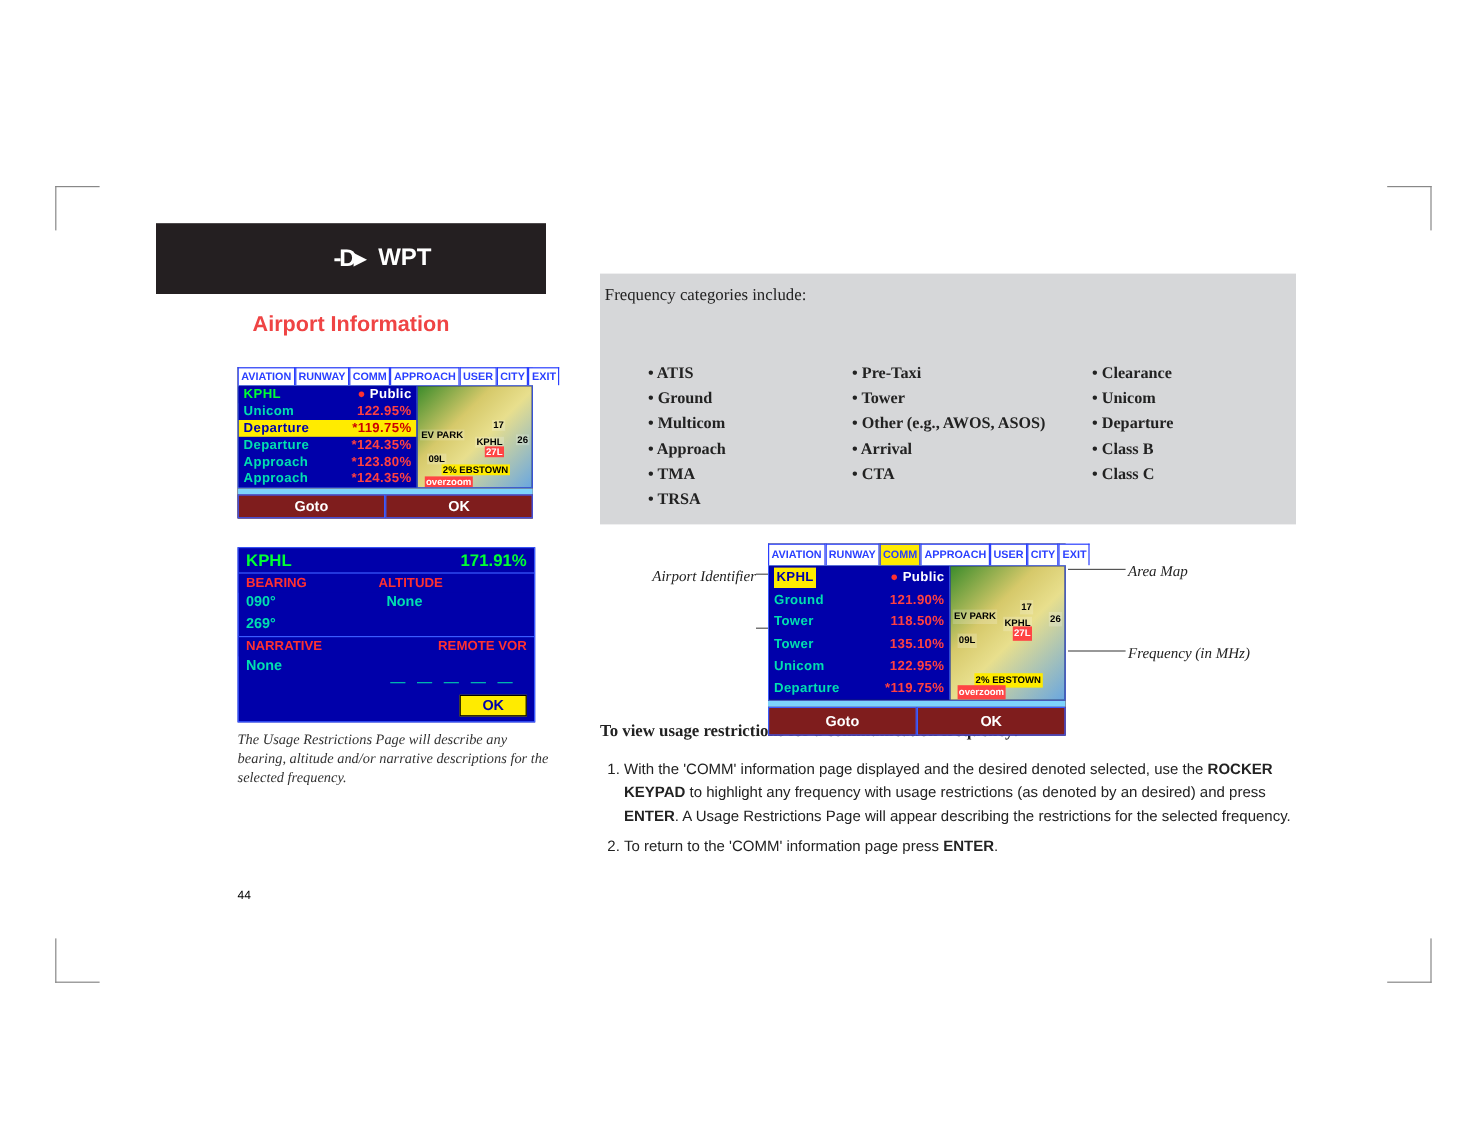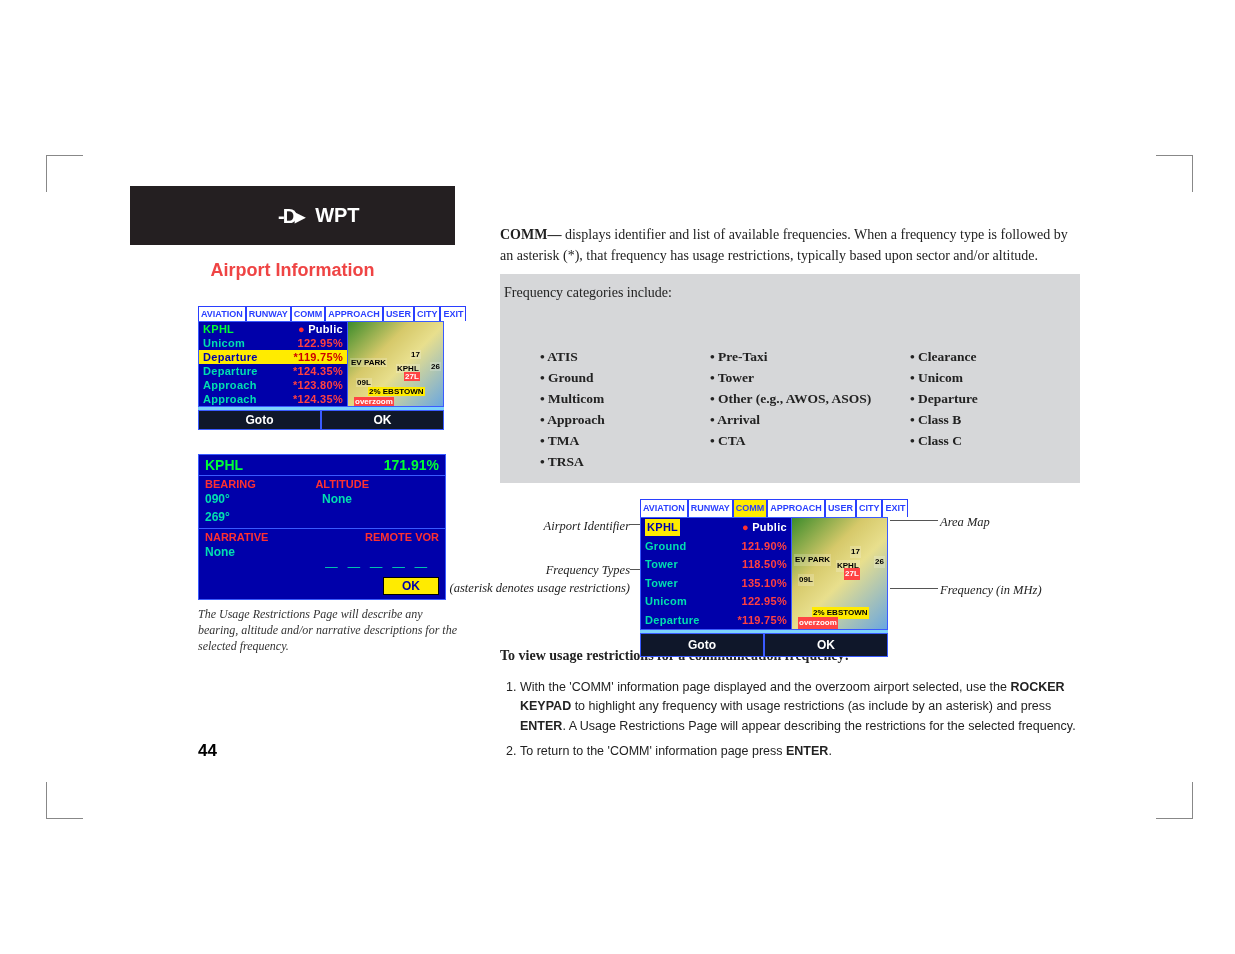--- a/index.html
+++ b/index.html
@@ -130,22 +130,22 @@
     width: 95px;
     background: linear-gradient(135deg, #3c8c2b 0%, #d6c96a 35%, #e8df8d 55%, #6aa7e0 100%);
     position: relative;
     border-left: 1px solid #3a5bff;
     overflow: hidden;
     font-size: 8px;
   }
   .map-label { position: absolute; color: #000; font-weight: bold; background: rgba(255,255,255,0.2); padding: 0 1px;}
   .gps-footer {
     display: flex;
-    background: #0f172a;
-    border-top: 3px solid #7dd3fc;
+    background: #7f1d1d;
+    border-top: 5px solid #7dd3fc;
   }
   .gps-footer div {
     flex: 1;
     text-align: center;
     color: #fff;
     font-weight: bold;
     padding: 2px 0;
     border: 1px solid #3a5bff;
     font-size: 12px;
   }
@@ -244,22 +244,22 @@
   }
   .procedure-title { font-weight: bold; margin-top: 6px; font-size: 14px; }
   .steps { padding-left: 20px; font-family: Arial, Helvetica, sans-serif; font-size: 12.5px; line-height: 1.55; }
   .steps li { margin-bottom: 6px; }
   .steps b { font-weight: bold; }
   .pagenum {
     position: absolute;
     left: 68px;
     top: 555px;
     font-family: Arial, Helvetica, sans-serif;
-    font-weight: bold;
-    font-size: 17px;
+    font-weight: normal;
+    font-size: 10px;
   }
 </style>
 </head>
 <body>
 <div class="crop-marks"></div>
 <div class="crop-bl"></div>
 <div class="crop-br"></div>
 
 <div class="page">
 
@@ -351,23 +351,20 @@
         <span>None</span>
         <span class="dashes">_ _ _ _ _</span>
       </div>
       <div class="okbox"><span>OK</span></div>
     </div>
 
     <div class="caption">The Usage Restrictions Page will describe any bearing, altitude and/or narrative descriptions for the selected frequency.</div>
   </div>
 
   <div class="main-col">
-    <p class="comm-intro">
-      <b>COMM—</b><span> displays identifier and list of available frequencies. When a frequency type is followed by an asterisk (*), that frequency has usage restrictions, typically based upon sector and/or altitude.</span>
-    </p>
 
     <div class="categories-box">
       <p class="cat-intro">Frequency categories include:</p>
       <div class="cat-cols">
         <ul class="c1">
           <li>ATIS</li>
           <li>Ground</li>
           <li>Multicom</li>
           <li>Approach</li>
           <li>TMA</li>
@@ -386,24 +383,20 @@
           <li>Departure</li>
           <li>Class B</li>
           <li>Class C</li>
         </ul>
       </div>
     </div>
 
     <div class="annotated-figure">
       <div class="ann-label" style="left:-10px;top:18px;width:140px">Airport Identifier</div>
       <div class="ann-line" style="left:130px;top:25px;width:18px"></div>
-      <div class="ann-label" style="left:-60px;top:62px;width:190px">
-        <span>Frequency Types</span><br>
-        <span>(asterisk denotes usage restrictions)</span>
-      </div>
       <div class="ann-line" style="left:130px;top:70px;width:18px"></div>
       <div class="ann-label" style="left:440px;top:14px">Area Map</div>
       <div class="ann-line" style="left:390px;top:21px;width:48px"></div>
       <div class="ann-label" style="left:440px;top:82px">Frequency (in MHz)</div>
       <div class="ann-line" style="left:390px;top:89px;width:48px"></div>
 
       <div class="gps-screen ann-gps" style="width:248px">
         <div class="gps-tabs">
           <div>AVIATION</div>
           <div>RUNWAY</div>
@@ -454,21 +447,21 @@
         <div class="gps-footer">
           <div>Goto</div>
           <div>OK</div>
         </div>
       </div>
     </div>
 
     <p class="procedure-title">To view usage restrictions for a communication frequency:</p>
     <ol class="steps">
       <li>
-        <span>With the 'COMM' information page displayed and the overzoom airport selected, use the </span><b>ROCKER KEYPAD</b><span> to highlight any frequency with usage restrictions (as include by an asterisk) and press </span><b>ENTER</b><span>. A Usage Restrictions Page will appear describing the restrictions for the selected frequency.</span>
+        <span>With the 'COMM' information page displayed and the desired denoted selected, use the </span><b>ROCKER KEYPAD</b><span> to highlight any frequency with usage restrictions (as denoted by an desired) and press </span><b>ENTER</b><span>. A Usage Restrictions Page will appear describing the restrictions for the selected frequency.</span>
       </li>
       <li>
         <span>To return to the 'COMM' information page press </span><b>ENTER</b><span>.</span>
       </li>
     </ol>
   </div>
 
   <div class="pagenum">44</div>
 </div>
 

